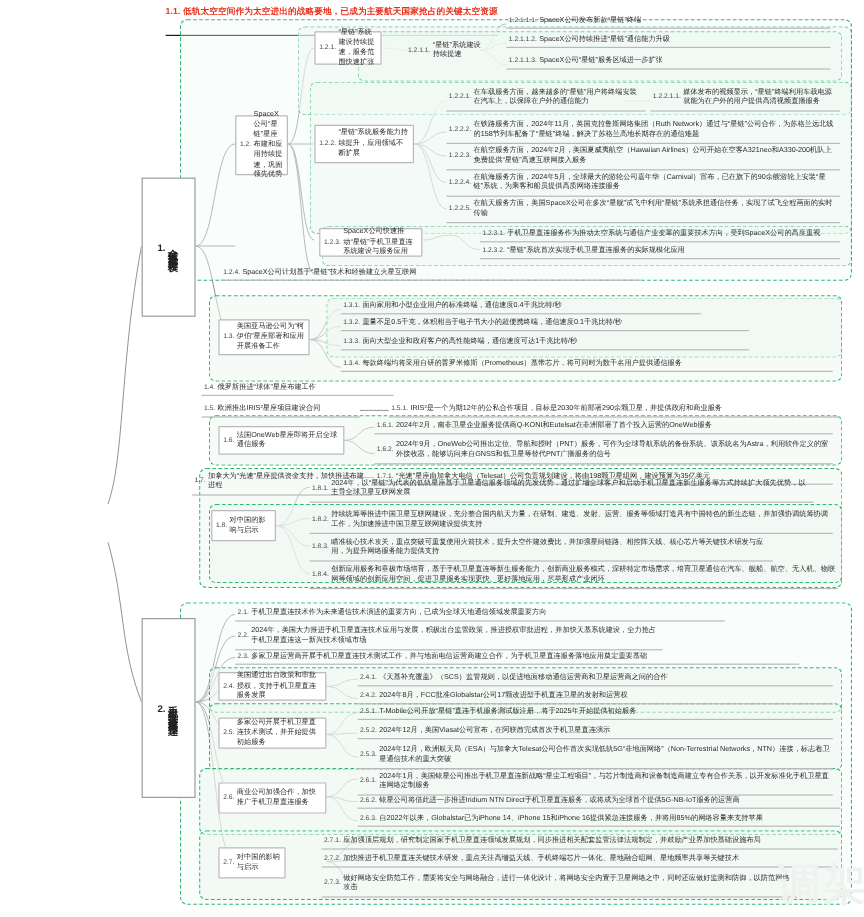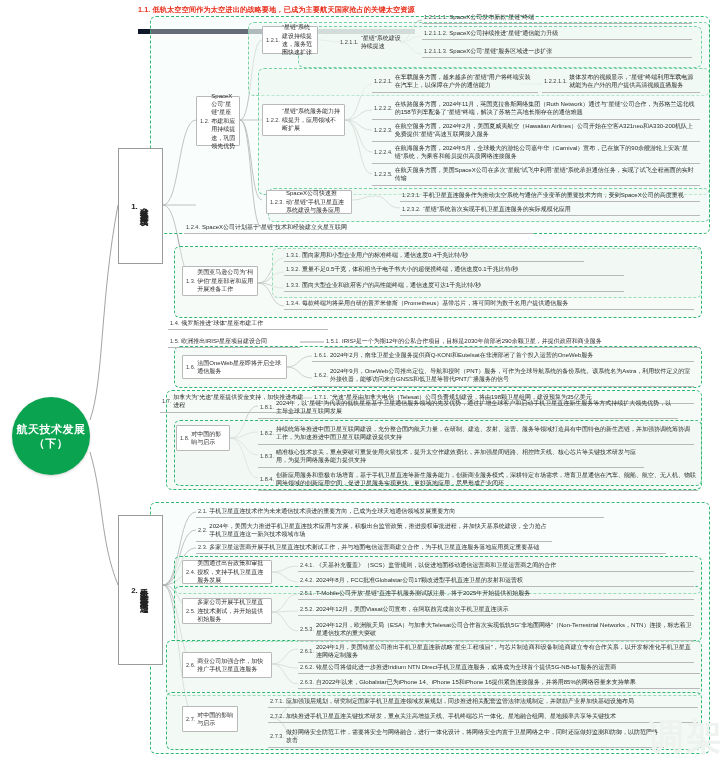--- a/index.html
+++ b/index.html
@@ -11,21 +11,21 @@
     color:#333;
   }
   #canvas{position:absolute;left:0;top:0;width:720px;height:764px;}
   svg.links{position:absolute;left:0;top:0;width:720px;height:764px;pointer-events:none;}
 
   
   .doc-title{
     position:absolute;left:138px;top:5px;
     font-size:7.2px;line-height:10px;
     color:#e8301c;font-weight:bold;
-    border-bottom:5px solid #0f172a;
+    border-bottom:1px solid #0f172a;
     padding-bottom:14px;white-space:nowrap;
     letter-spacing:.1px;
   }
 
   
   .root-node{
     position:absolute;left:12px;top:397px;
     width:78px;height:78px;border-radius:50%;
     background:#0aa34f;
     display:flex;align-items:center;justify-content:center;
@@ -189,23 +189,20 @@
   <div class="frame" style="left:174px;top:346px;width:528px;height:42px;"></div>
   <div class="frame" style="left:166px;top:390px;width:536px;height:100px;"></div>
   <div class="frame" style="left:174px;top:420px;width:528px;height:66px;"></div>
 
   <div class="frame plain" style="left:150px;top:502px;width:560px;height:252px;"></div>
   <div class="frame" style="left:174px;top:556px;width:528px;height:38px;"></div>
   <div class="frame" style="left:174px;top:586px;width:528px;height:56px;"></div>
   <div class="frame" style="left:166px;top:640px;width:536px;height:56px;"></div>
   <div class="frame" style="left:166px;top:692px;width:536px;height:58px;"></div>
 
-  <div class="root-node">
-    <div class="txt">航天技术发展（下）</div>
-  </div>
 
   <div class="vbranch" style="left:118px;top:148px;width:45px;height:116px;">
     <span class="num">1.</span>
     <span class="vtxt">全球低轨星座建设</span>
   </div>
 
   <div class="vbranch" style="left:118px;top:515px;width:45px;height:150px;">
     <span class="num">2.</span>
     <span class="vtxt">手机卫星直连技术发展迅速</span>
   </div>

